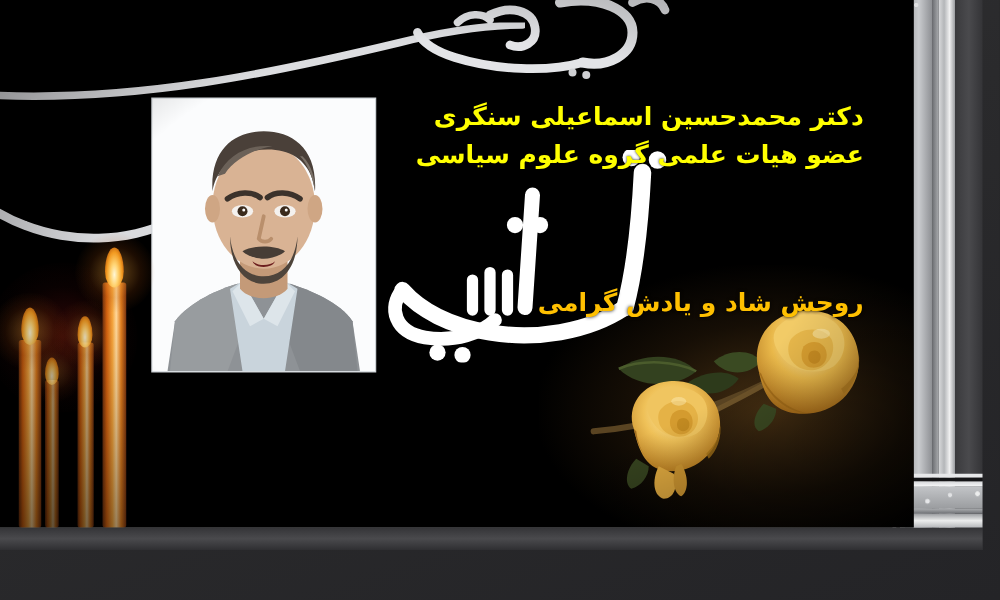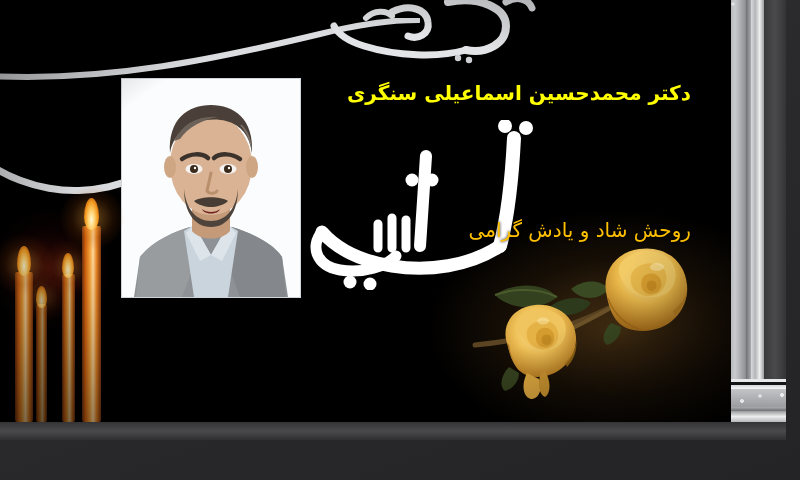--- a/index.html
+++ b/index.html
@@ -157,27 +157,27 @@
   .line-name, .line-role{
     color:#ffff00;
     font-size:20px;
     line-height:30px;
     font-weight:700;
     white-space:nowrap;
     text-shadow:0 0 2px rgba(0,0,0,.9);
   }
   .line-pray{
     position:absolute;
-    right:40px; top:216px;
+    right:40px; top:228px;
     width:430px;
     text-align:right;
     direction:rtl;
     color:#ffc000;
     font-size:20px;
-    font-weight:400;
+    font-weight:700;
     line-height:28px;
     white-space:nowrap;
     text-shadow:0 0 3px rgba(0,0,0,.95);
   }
   .line-org{
     position:absolute;
     right:400px; top:345px;
     width:290px;
     text-align:right;
     direction:rtl;
@@ -383,20 +383,21 @@
       </g>
 
       <ellipse cx="186" cy="30" rx="7" ry="4" fill="#fff3c4" opacity=".45"></ellipse>
       <ellipse cx="72" cy="84" rx="6" ry="3.5" fill="#fff3c4" opacity=".4"></ellipse>
     </svg>
 
     <div class="vignette"></div>
 
     <div class="txtblock">
       <div class="line-name">دکتر محمدحسین اسماعیلی سنگری</div>
+      <div class="line-role">عضو هیات علمی گروه علوم سیاسی</div>
     </div>
 
     <div class="line-pray">روحش شاد و یادش گرامی</div>
 
 
   </div>
 
 </div>
 
 </body></html>

